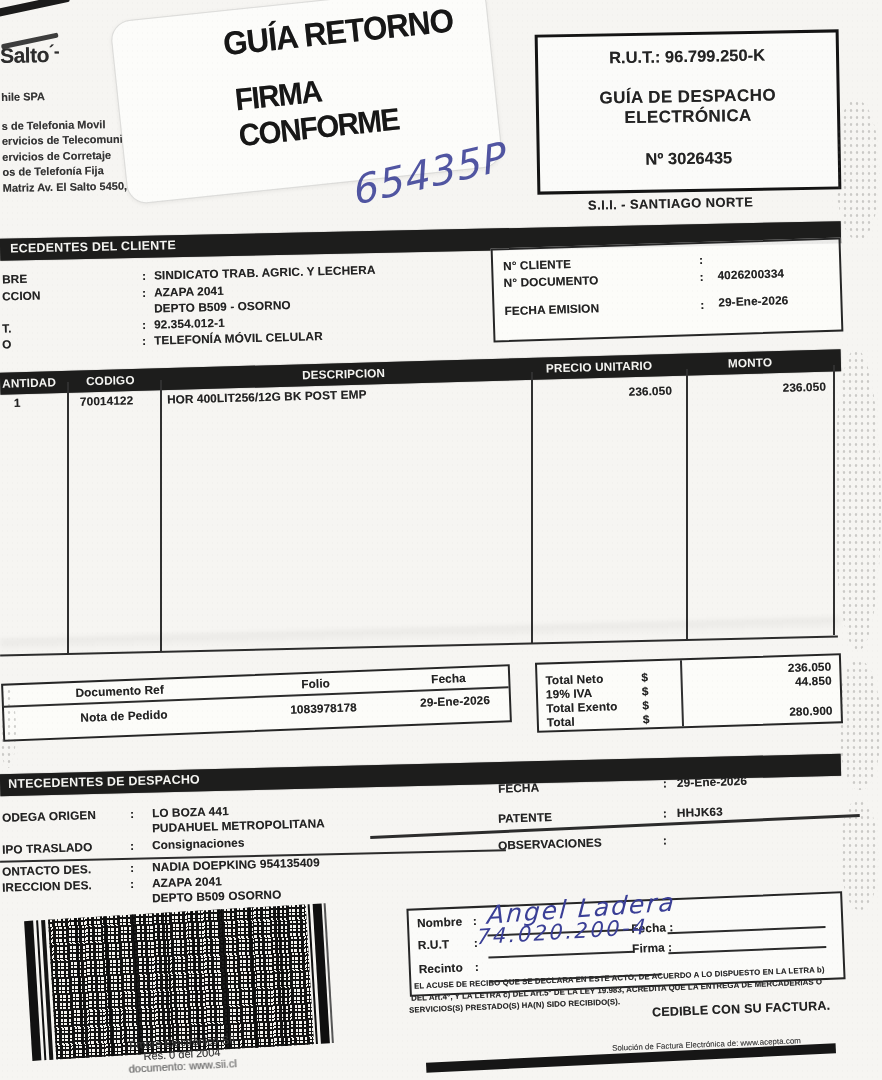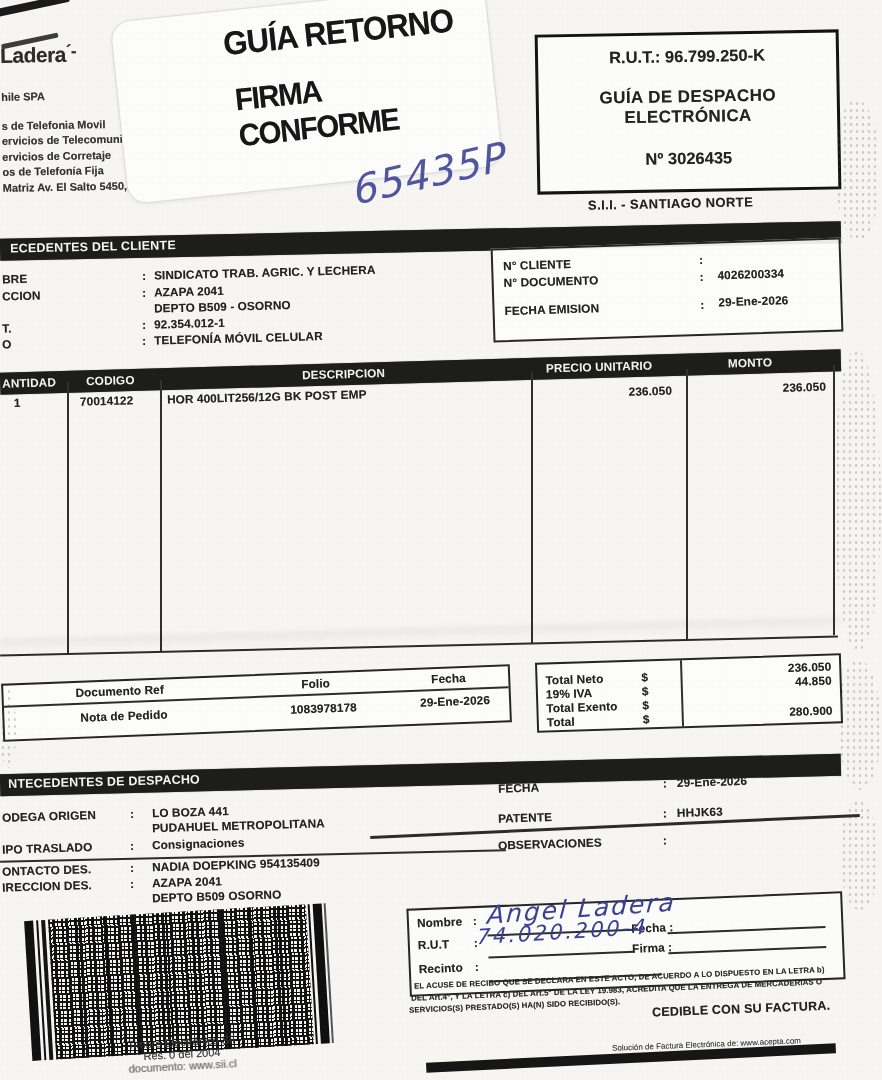--- a/index.html
+++ b/index.html
@@ -53,21 +53,21 @@
 </head>
 <body>
 
 <div class="page">
 
   <div class="abs" style="left:-10px;top:2px;width:80px;height:8px;background:#1b1b1b;border-radius:2px;transform:rotate(-12deg);"></div>
 
   <div class="abs rm1" style="left:0;top:30px;width:110px;height:46px;">
     <div class="abs" style="left:1px;top:8px;width:58px;height:5px;background:#3d3d3d;transform:rotate(-11deg);border-radius:2px;"></div>
     <div class="abs" style="left:0;top:13px;font-size:21px;font-weight:bold;color:#2d2d2d;letter-spacing:-.5px;">
-      <span>Ladera</span><span style="position:relative;top:-5px;font-size:17px;">´-</span>
+      <span>Salto</span><span style="position:relative;top:-5px;font-size:17px;">´-</span>
     </div>
   </div>
 
   <div class="abs rm1" style="left:2px;top:88px;width:330px;height:110px;font-size:11px;font-weight:bold;color:#343434;">
     <div class="abs" style="left:0;top:0;">hile SPA</div>
     <div class="abs" style="left:0;top:29px;">s de Telefonia Movil</div>
     <div class="abs" style="left:0;top:44px;">ervicios de Telecomunicaciones</div>
     <div class="abs" style="left:0;top:60px;">ervicios de Corretaje</div>
     <div class="abs" style="left:0;top:75px;">os de Telefonía Fija</div>
     <div class="abs" style="left:0;top:91px;">Matriz Av. El Salto 5450, Huechuraba, Santiago</div>

